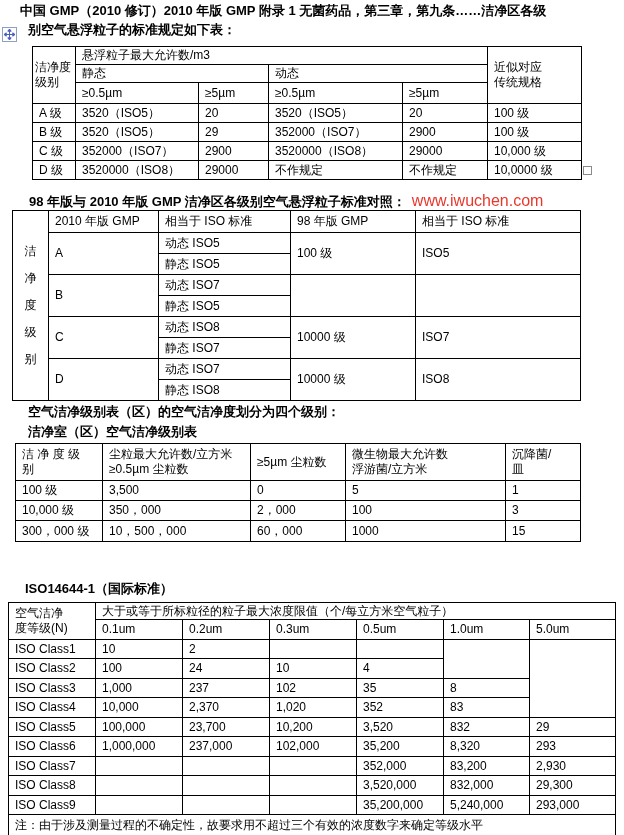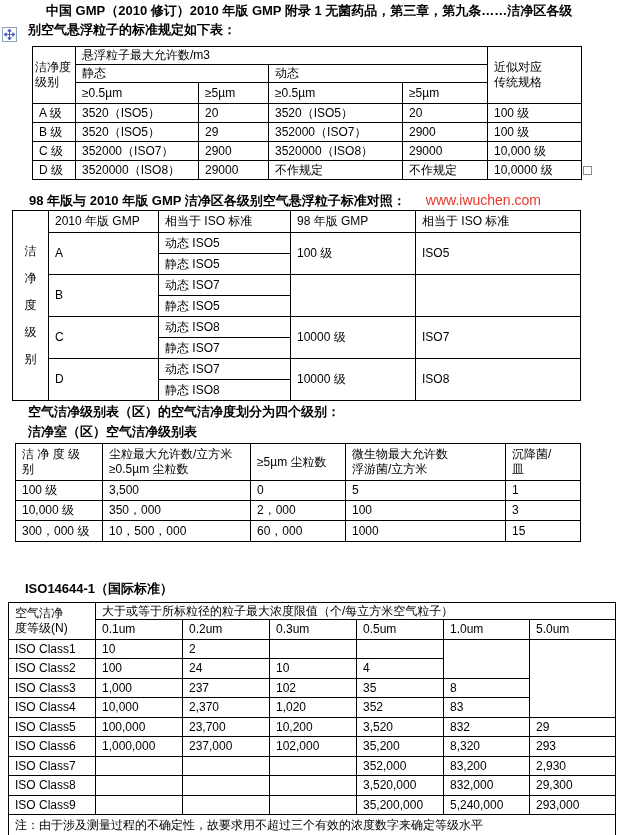--- a/index.html
+++ b/index.html
@@ -1,37 +1,37 @@
 <!DOCTYPE html>
 <html><head>
 <meta charset="utf-8">
 <style>
   html,body{margin:0;padding:0;background:#fff;}
   .page{position:relative;width:624px;height:835px;background:#ffffff;
         font-family:"Liberation Sans","DejaVu Sans",sans-serif;color:#000;overflow:hidden;}
   .title{position:absolute;font-size:13px;font-weight:bold;white-space:nowrap;color:#000;}
-  .url{font-weight:normal;color:#e8382c;margin-left:20px;font-size:14px;}
+  .url{font-weight:normal;color:#e8382c;margin-left:6px;font-size:16px;}
   table{position:absolute;border-collapse:collapse;table-layout:fixed;}
   td{border:1px solid #000;font-size:12px;padding:0 6px;vertical-align:middle;
      overflow:hidden;line-height:1.22;text-align:left;}
   .pl{white-space:pre-line;border-radius:20px;}
   .nw{white-space:nowrap;}
   .vcell{padding:0;}
   .vtext{width:14px;margin:0 auto;word-break:break-all;line-height:27px;text-align:center;}
   .move-handle{position:absolute;left:2px;top:27px;width:13px;height:13px;background:#fff;
                border:1px solid #8fa0c0;display:flex;align-items:center;justify-content:center;}
   .resize-handle{position:absolute;left:583px;top:166px;width:7px;height:7px;
                  border:1px solid #8a8a8a;background:#fff;}
 </style>
 </head>
 <body>
 
 <div class="page">
 
-  <div class="title" style="left:46px;top:2px;">中国 GMP（2010 修订）2010 年版 GMP 附录 1 无菌药品，第三章，第九条……洁净区各级</div>
+  <div class="title" style="left:20px;top:2px;">中国 GMP（2010 修订）2010 年版 GMP 附录 1 无菌药品，第三章，第九条……洁净区各级</div>
   <div class="title" style="left:28px;top:21px;">别空气悬浮粒子的标准规定如下表：</div>
 
   <div class="move-handle">
     <svg width="11" height="11" viewBox="0 0 11 11">
       <g stroke="#4a5ec4" stroke-width="1" fill="#4a5ec4">
         <line x1="5.5" y1="1.5" x2="5.5" y2="9.5"></line>
         <line x1="1.5" y1="5.5" x2="9.5" y2="5.5"></line>
         <path d="M5.5 0 L3.8 2.2 L7.2 2.2 Z"></path>
         <path d="M5.5 11 L3.8 8.8 L7.2 8.8 Z"></path>
         <path d="M0 5.5 L2.2 3.8 L2.2 7.2 Z"></path>

